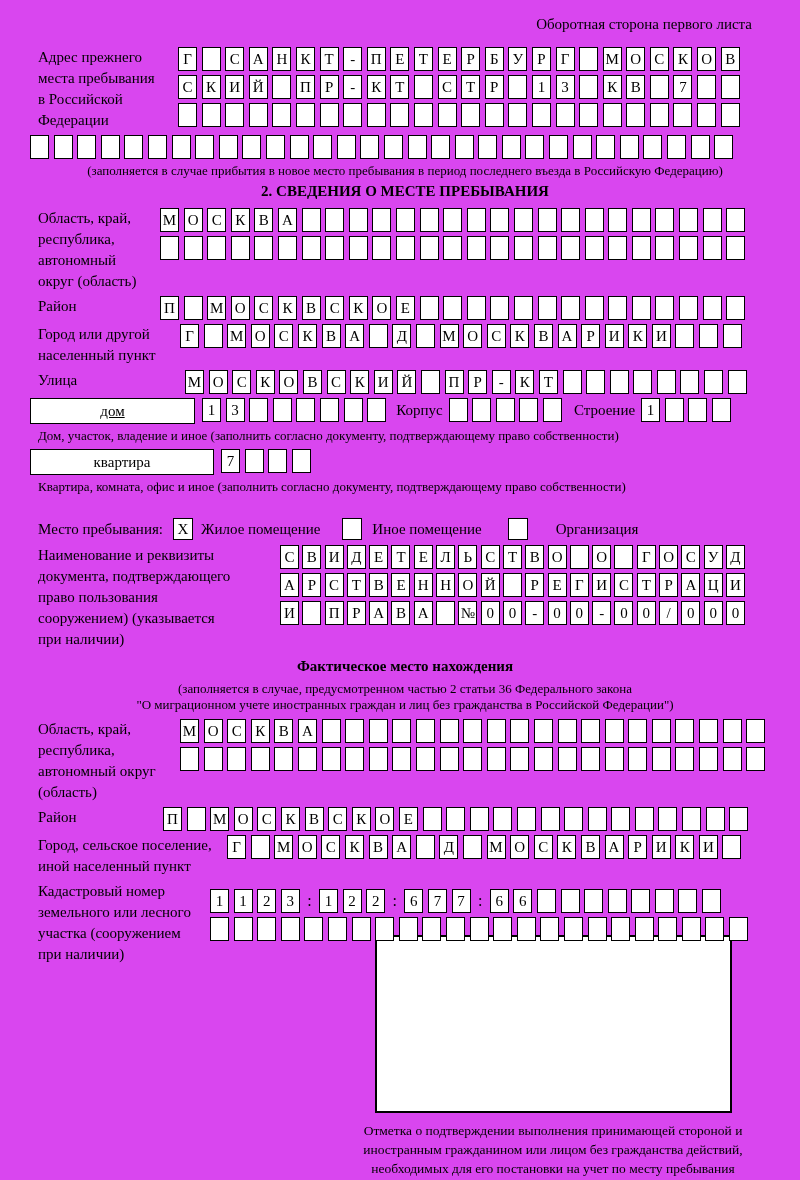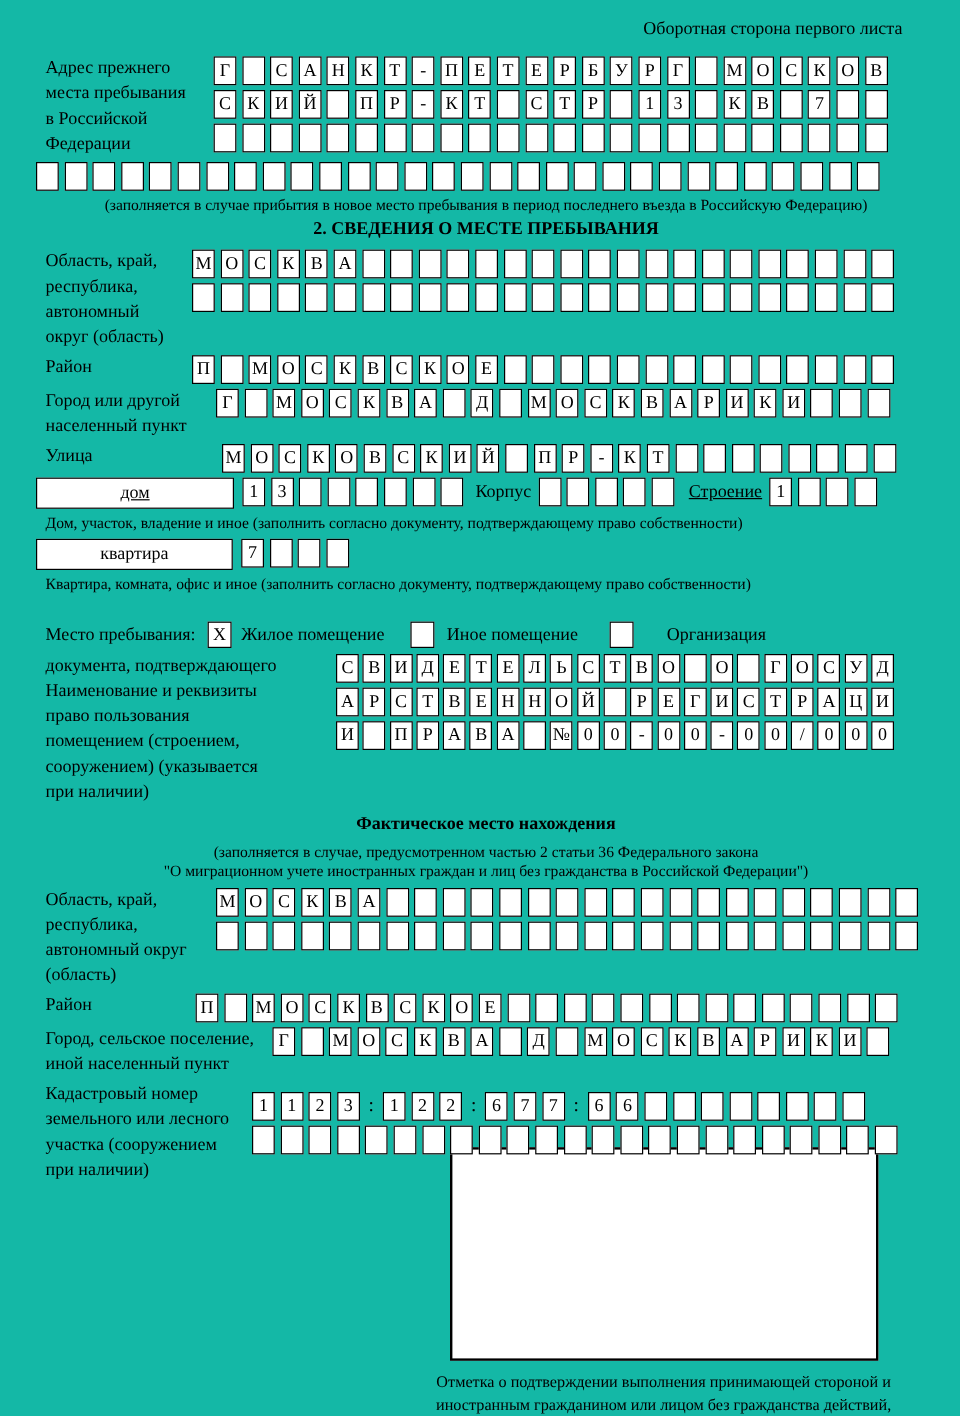--- a/index.html
+++ b/index.html
@@ -1,18 +1,18 @@
 <!DOCTYPE html>
 <html><head>
 <meta charset="utf-8">
 <style>
   html,body{margin:0;padding:0;background:#fff;color:#000;
     font-family:"Liberation Serif","DejaVu Serif",serif;}
   #page{position:relative;width:800px;height:1180px;box-sizing:border-box;
-    padding:6px 20px 0 30px;overflow:hidden;background:#14b8a6;}
+    padding:6px 20px 0 30px;overflow:hidden;background:#d946ef;}
   .corner{text-align:right;font-size:15px;margin:10px 28px 14px 0;}
   .frow{display:flex;align-items:flex-start;margin-bottom:4px;}
   .label{font-size:15px;line-height:21px;padding-left:8px;box-sizing:border-box;
     flex-shrink:0;}
   .w140{width:148px}.w122{width:130px}.w142{width:150px}.w147{width:155px}
   .w242{width:250px}.w125{width:133px}.w189{width:197px}.w172{width:180px}
   .cells{display:flex;gap:4.6px;flex-wrap:nowrap;}
   .cells.tight{gap:3.3px;}
   .cells-col{display:flex;flex-direction:column;gap:4px;}
   .cell{width:19px;height:24px;border:1.6px solid #000;box-sizing:border-box;
@@ -338,32 +338,32 @@
         <span class="cell"></span>
       </div>
     <div class="inline-lbl" style="margin:0 6px 0 10px;">Корпус</div>
     <div class="cells">
         <span class="cell"></span>
         <span class="cell"></span>
         <span class="cell"></span>
         <span class="cell"></span>
         <span class="cell"></span>
       </div>
-    <div class="inline-lbl" style="margin:0 6px 0 12px;text-decoration:underline;">Строение</div>
+    <div class="inline-lbl" style="margin:0 6px 0 12px;">Строение</div>
     <div class="cells">
         <span class="cell">1</span>
         <span class="cell"></span>
         <span class="cell"></span>
         <span class="cell"></span>
       </div>
   </div>
   <div class="note" style="padding-left:8px;">Дом, участок, владение и иное (заполнить согласно документу, подтверждающему право собственности)</div>
 
   <div class="frow" style="margin-top:5px;">
-    <div class="wbox" style="width:164px;margin-right:7px;">квартира</div>
+    <div class="wbox" style="width:184px;margin-right:7px;">квартира</div>
     <div class="cells">
         <span class="cell">7</span>
         <span class="cell"></span>
         <span class="cell"></span>
         <span class="cell"></span>
       </div>
   </div>
   <div class="note" style="padding-left:8px;margin-bottom:22px;">Квартира, комната, офис и иное (заполнить согласно документу, подтверждающему право собственности)</div>
 
   <div class="frow">
@@ -371,24 +371,23 @@
     <div class="checkbox">X</div>
     <div class="inline-lbl" style="margin:0 22px 0 8px;">Жилое помещение</div>
     <div class="checkbox"></div>
     <div class="inline-lbl" style="margin:0 26px 0 10px;">Иное помещение</div>
     <div class="checkbox"></div>
     <div class="inline-lbl" style="margin-left:28px;">Организация</div>
   </div>
 
   <div class="frow">
     <div class="label w242">
+      <div>Наименование и реквизиты</div>
       <div>документа, подтверждающего</div>
-      <div>Наименование и реквизиты</div>
       <div>право пользования</div>
-      <div>помещением (строением,</div>
       <div>сооружением) (указывается</div>
       <div>при наличии)</div>
     </div>
     <div class="cells-col">
       <div class="cells tight">
           <span class="cell">С</span>
           <span class="cell">В</span>
           <span class="cell">И</span>
           <span class="cell">Д</span>
           <span class="cell">Е</span>

